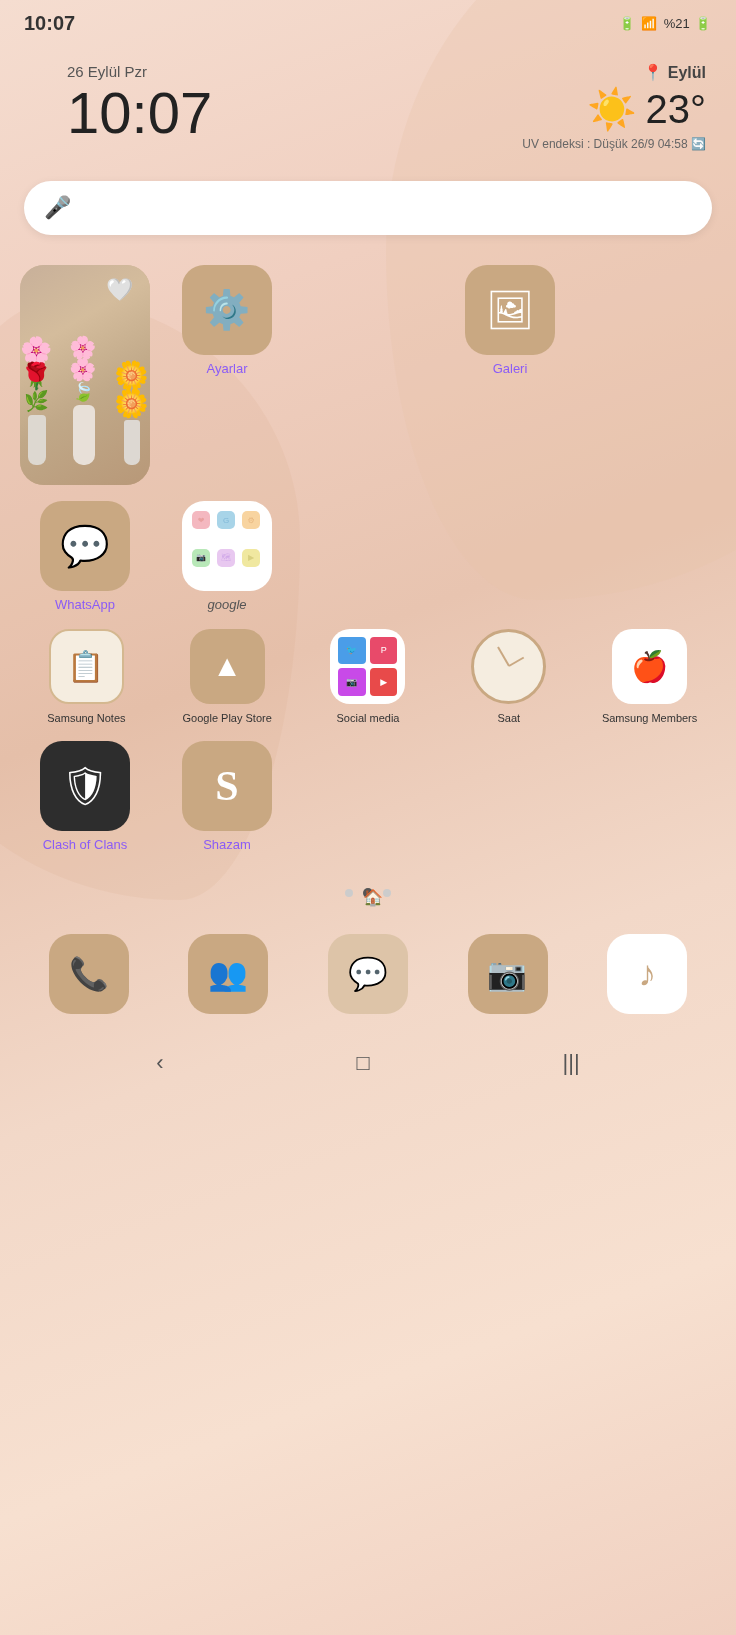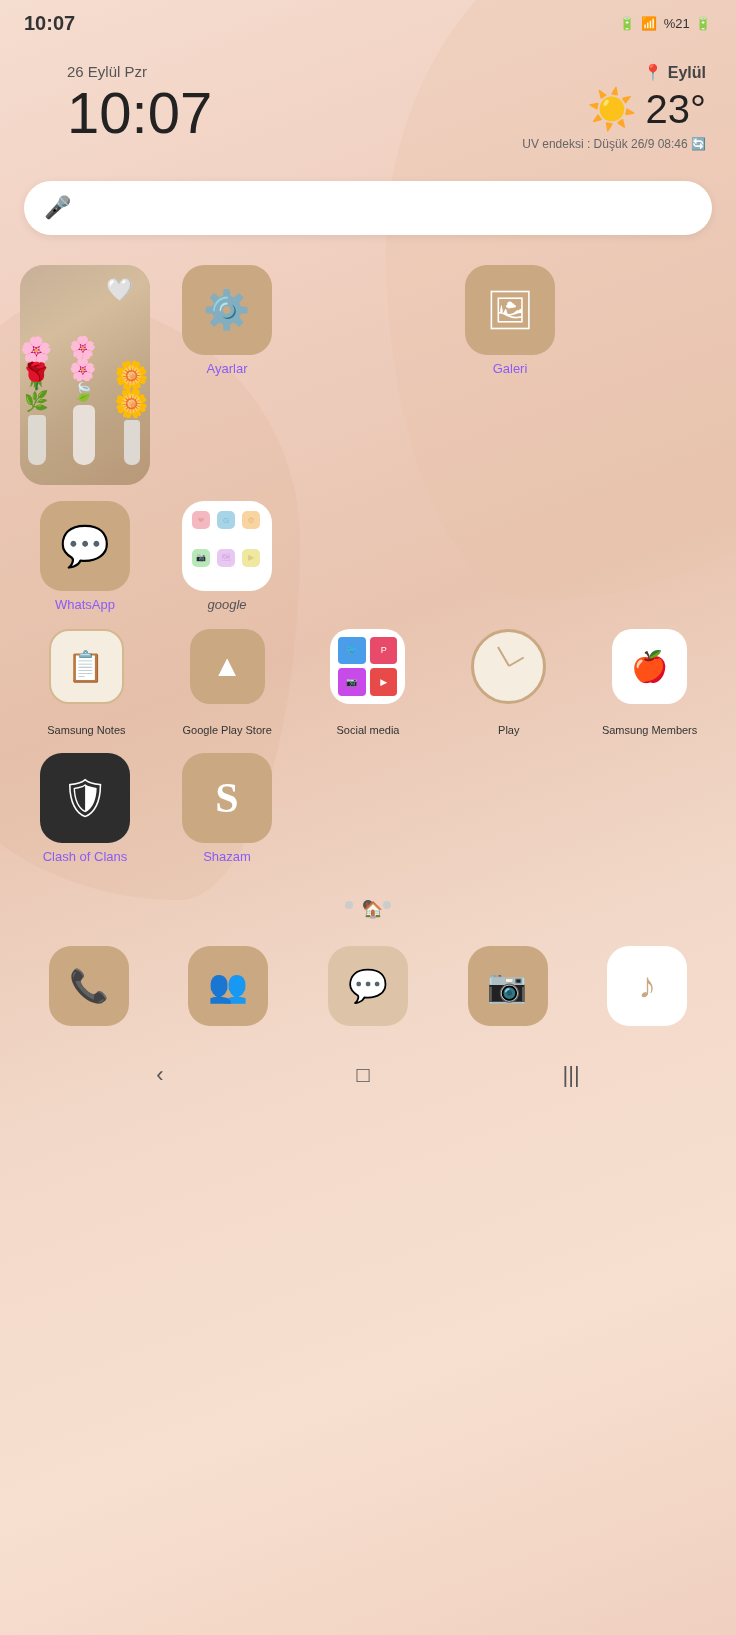--- a/index.html
+++ b/index.html
@@ -269,21 +269,21 @@
       align-items: center;
       justify-content: center;
       font-size: 30px;
       margin: 0 auto;
     }
     .app-label-sm {
       font-size: 11px;
       color: #333;
       text-align: center;
       line-height: 1.2;
-      margin-top: 14px;
+      margin-top: 2px;
     }
 
     
     .social-folder {
       width: 75px;
       height: 75px;
       border-radius: 20px;
       background: white;
       display: grid;
       grid-template-columns: 1fr 1fr;
@@ -438,21 +438,21 @@
       <div class="city">
         <span>📍</span>
         <span>Eylül</span>
       </div>
       <div class="weather-temp-row">
         <span class="sun-icon">☀️</span>
         <span class="temp-text">23°</span>
       </div>
       <div class="weather-detail">
         <span>UV endeksi : Düşük</span>
-        <span>26/9 08:46</span>
+        <span>26/9 04:58</span>
         <span>🔄</span>
       </div>
     </div>
   </div>
 </div>
 
 <div class="search-bar">
   <span class="mic-icon">🎤</span>
 </div>
 
@@ -533,21 +533,21 @@
         <div class="sf-dot sf-blue">🐦</div>
         <div class="sf-dot sf-red">P</div>
         <div class="sf-dot sf-purple">📷</div>
         <div class="sf-dot sf-red2">▶</div>
       </div>
       <span class="app-label-sm social-italic">Social media</span>
     </div>
 
     <div class="app-icon-wrapper">
       <div class="clock-face"></div>
-      <span class="app-label-sm">Play</span>
+      <span class="app-label-sm">Saat</span>
     </div>
 
     <div class="app-icon-wrapper">
       <div class="app-icon-sm" style="background:white;color:#c9a882;">🍎</div>
       <span class="app-label-sm">Samsung Members</span>
     </div>
   </div>
 
   <div class="two-row">
 

